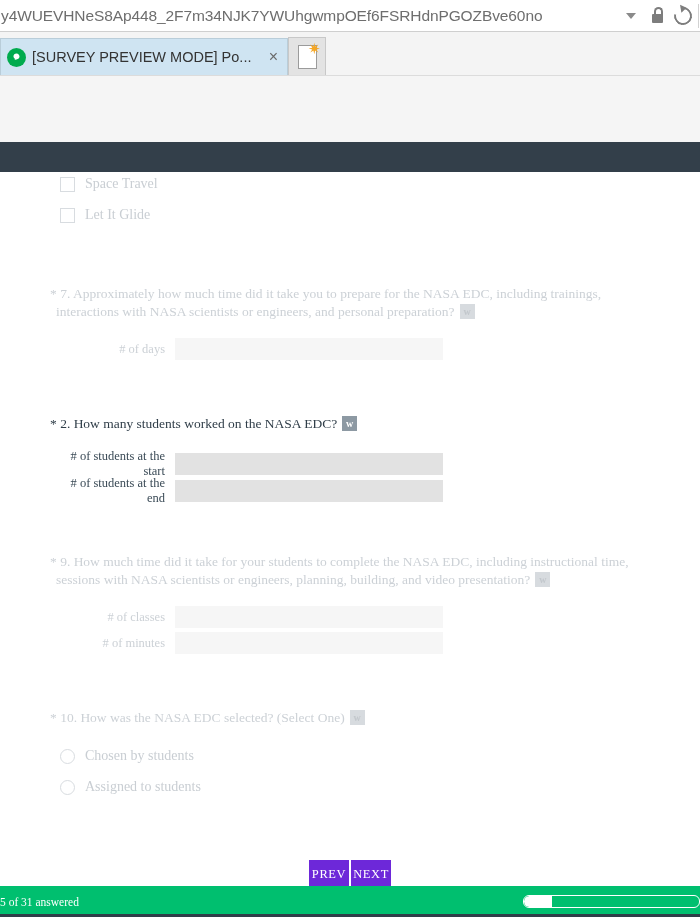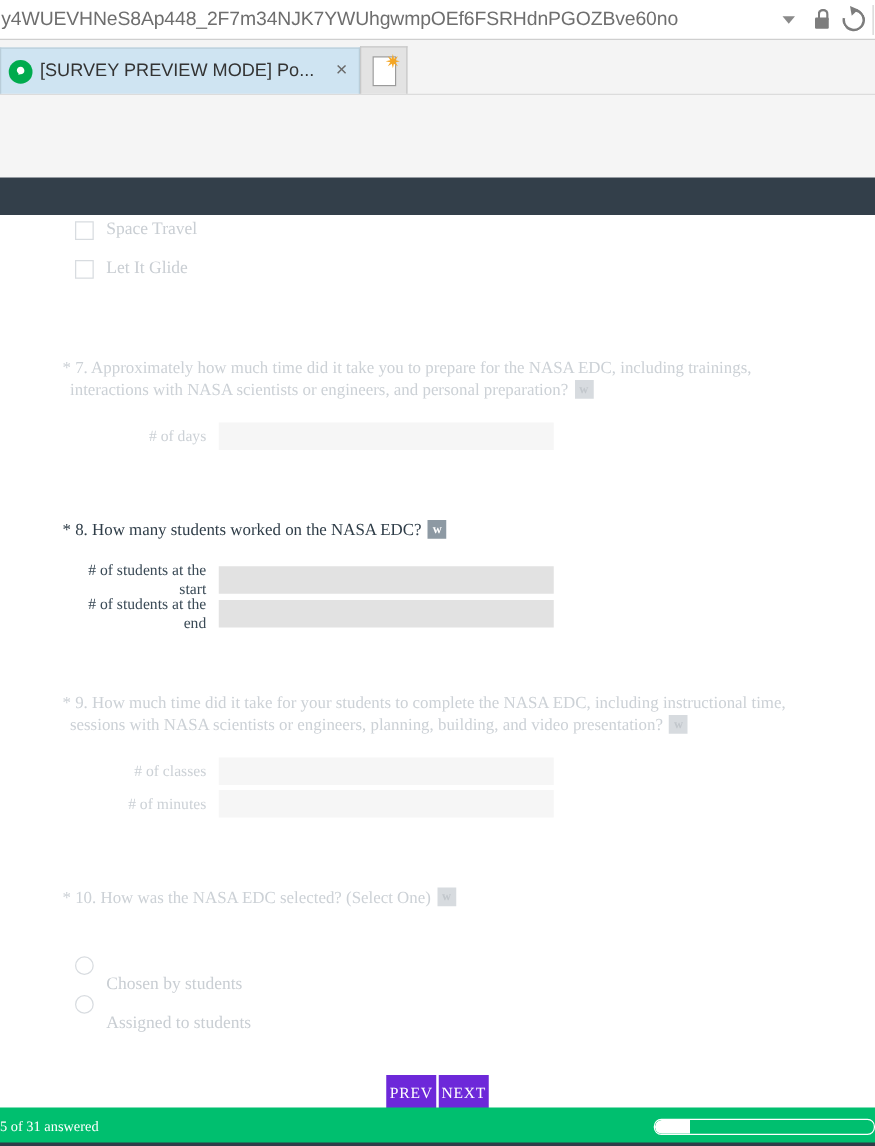--- a/index.html
+++ b/index.html
@@ -268,21 +268,20 @@
     width: 13px; height: 13px;
     border: 1px solid #d8dce0;
     border-radius: 50%;
     background: #ffffff;
     flex: none;
     margin-right: 10px;
   }
   .radio-label {
     font-size: 14px;
     color: #c9ced3;
-    margin-top: 32px;
   }
 
   
   #nav-buttons {
     position: absolute;
     top: 860px; left: 0;
     width: 700px;
     height: 28px;
     display: flex;
     justify-content: center;
@@ -395,21 +394,21 @@
     <span>7. Approximately how much time did it take you to prepare for the NASA EDC, including trainings,</span><br>
     <span style="display:inline-block;padding-left:6px;">interactions with NASA scientists or engineers, and personal preparation?</span><span class="w-badge w-badge-faded">w</span>
   </div>
   <div class="field-row" style="top:166px; left:50px;">
     <span class="field-label field-label-faded" style="width:125px;"># of days</span>
     <input class="field-input field-input-faded" style="width: 268px;" type="text" value="">
   </div>
 
   <div class="question-text q-active" style="top:243px; left:50px; width:600px;">
     <span>*</span>
-    <span>8. How many students worked on the NASA EDC?</span><span class="w-badge w-badge-active">w</span>
+    <span>2. How many students worked on the NASA EDC?</span><span class="w-badge w-badge-active">w</span>
   </div>
   <div class="field-row" style="top:277px; left:50px;">
     <span class="field-label field-label-active" style="width:125px;"># of students at the start</span>
     <input class="field-input field-input-active" style="width: 268px;" type="text" value="">
   </div>
   <div class="field-row" style="top:304px; left:50px;">
     <span class="field-label field-label-active" style="width:125px;"># of students at the end</span>
     <input class="field-input field-input-active" style="width: 268px;" type="text" value="">
   </div>
 

